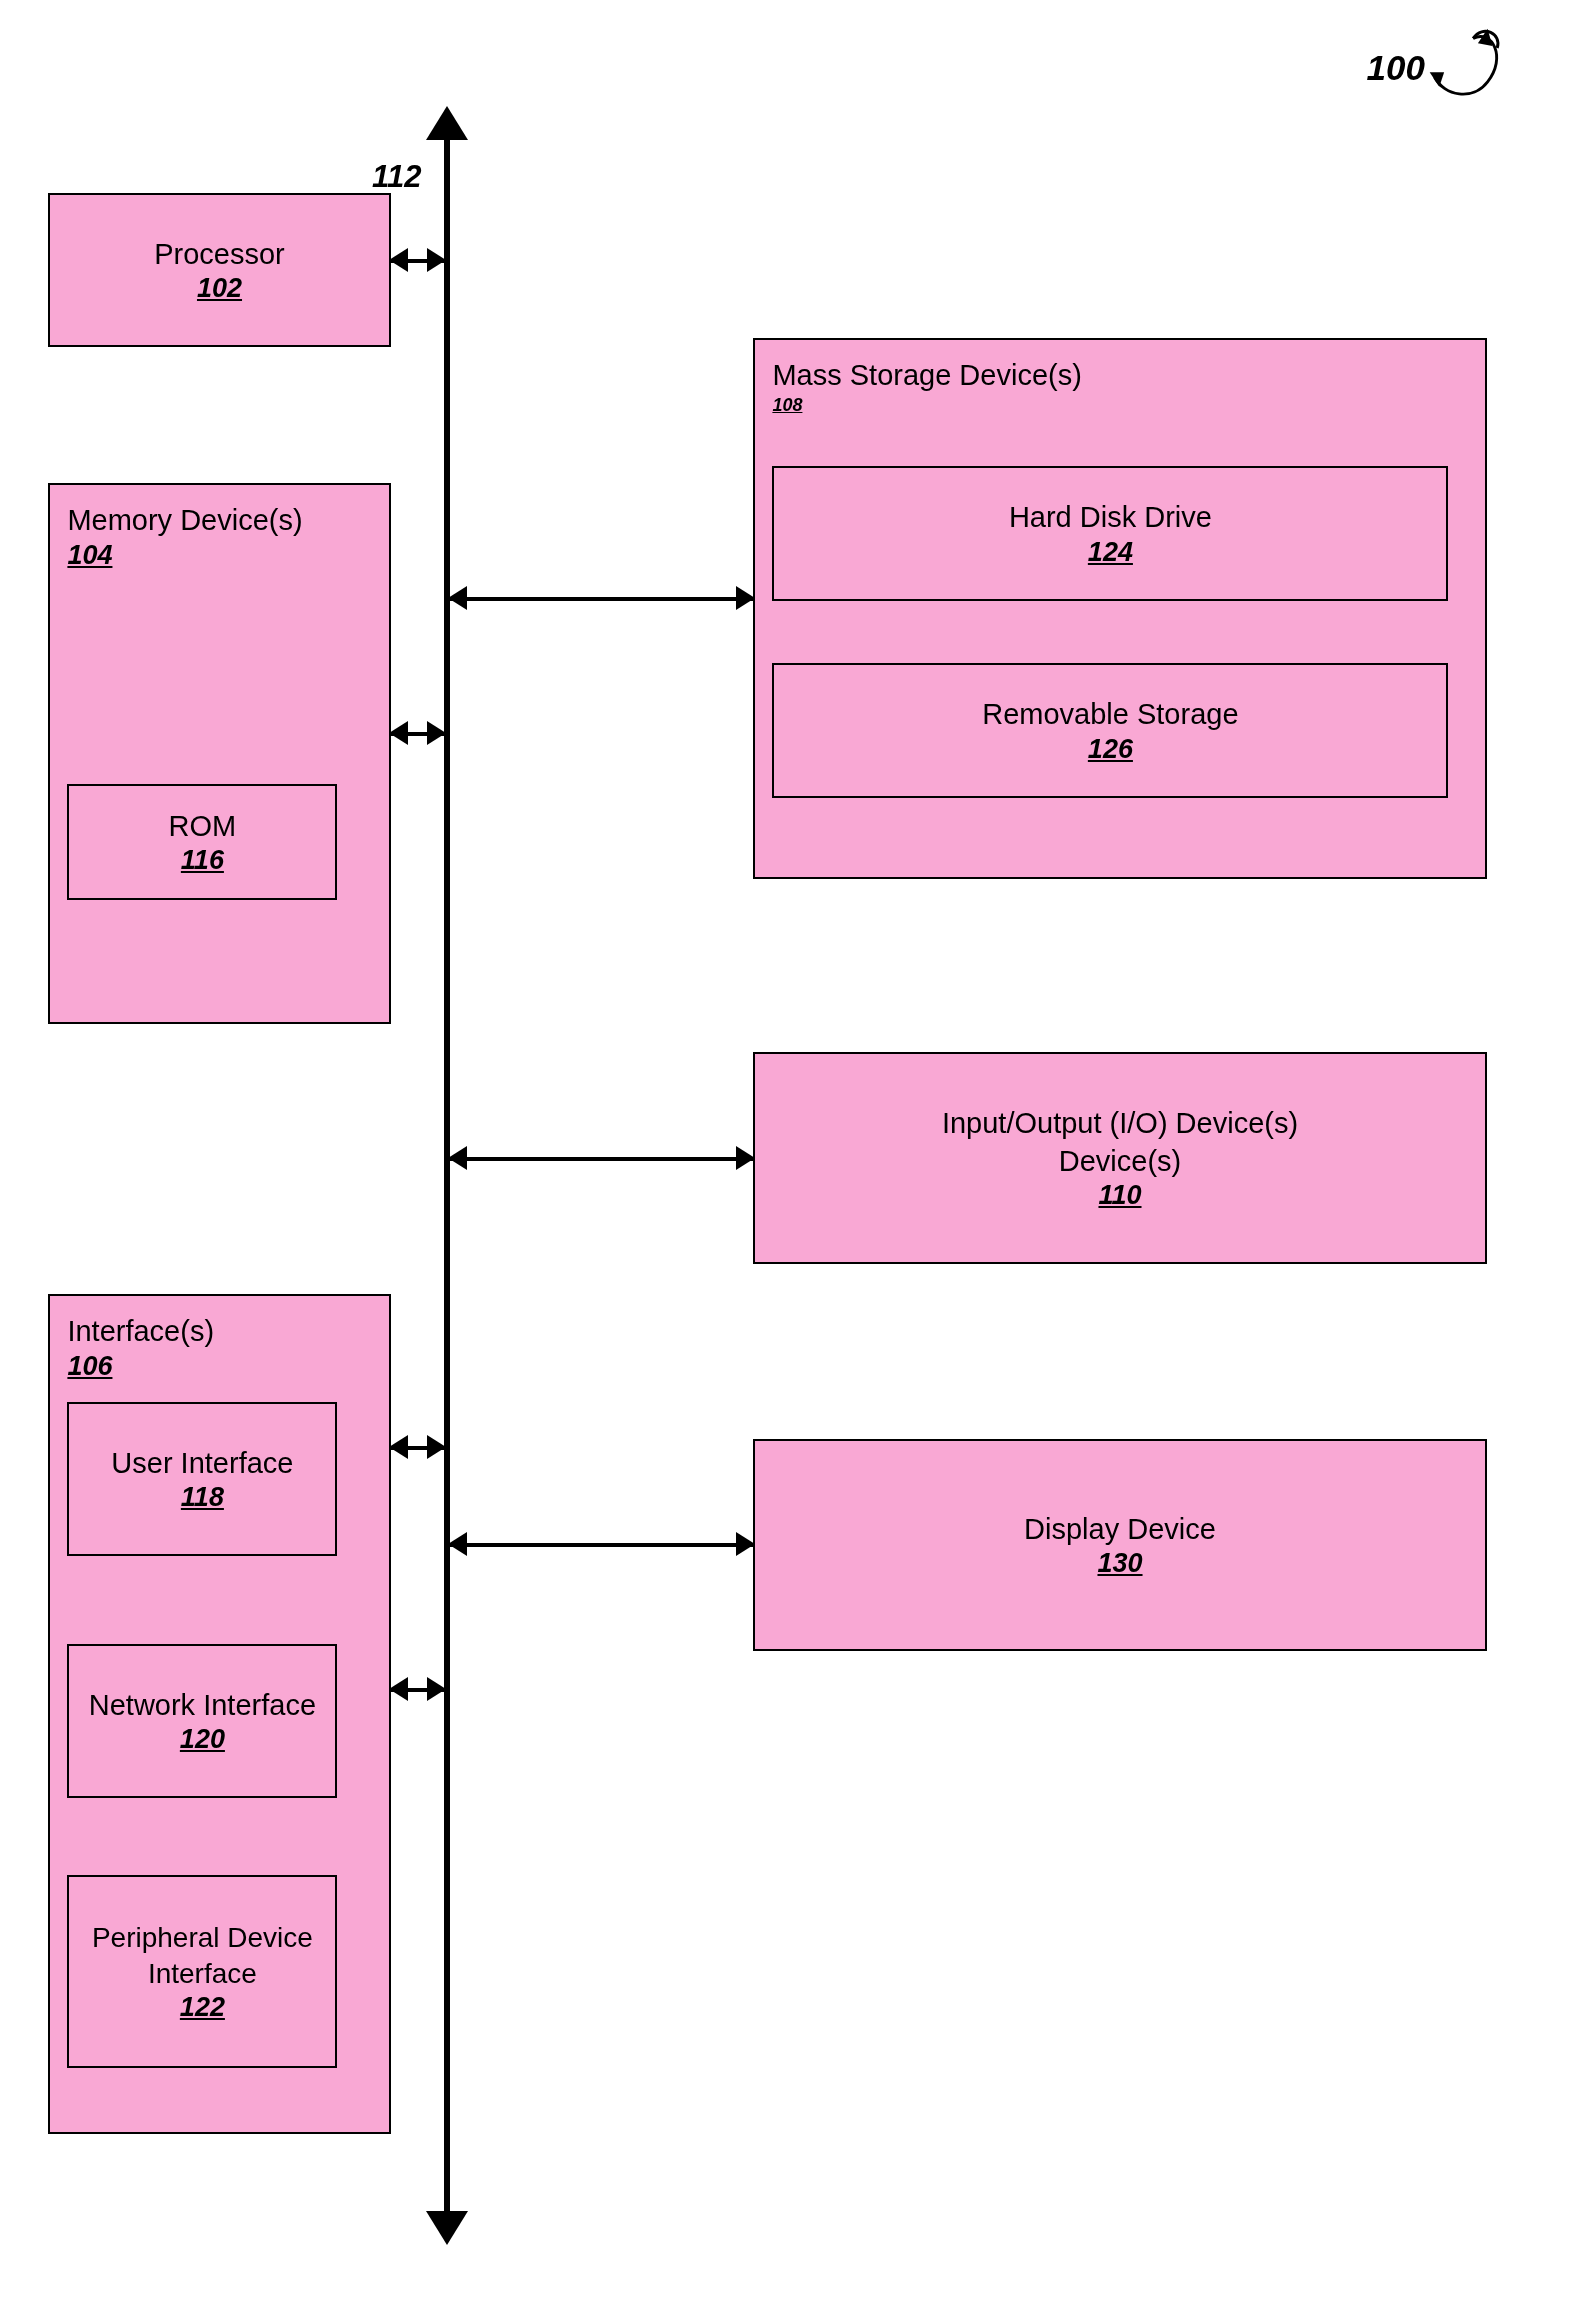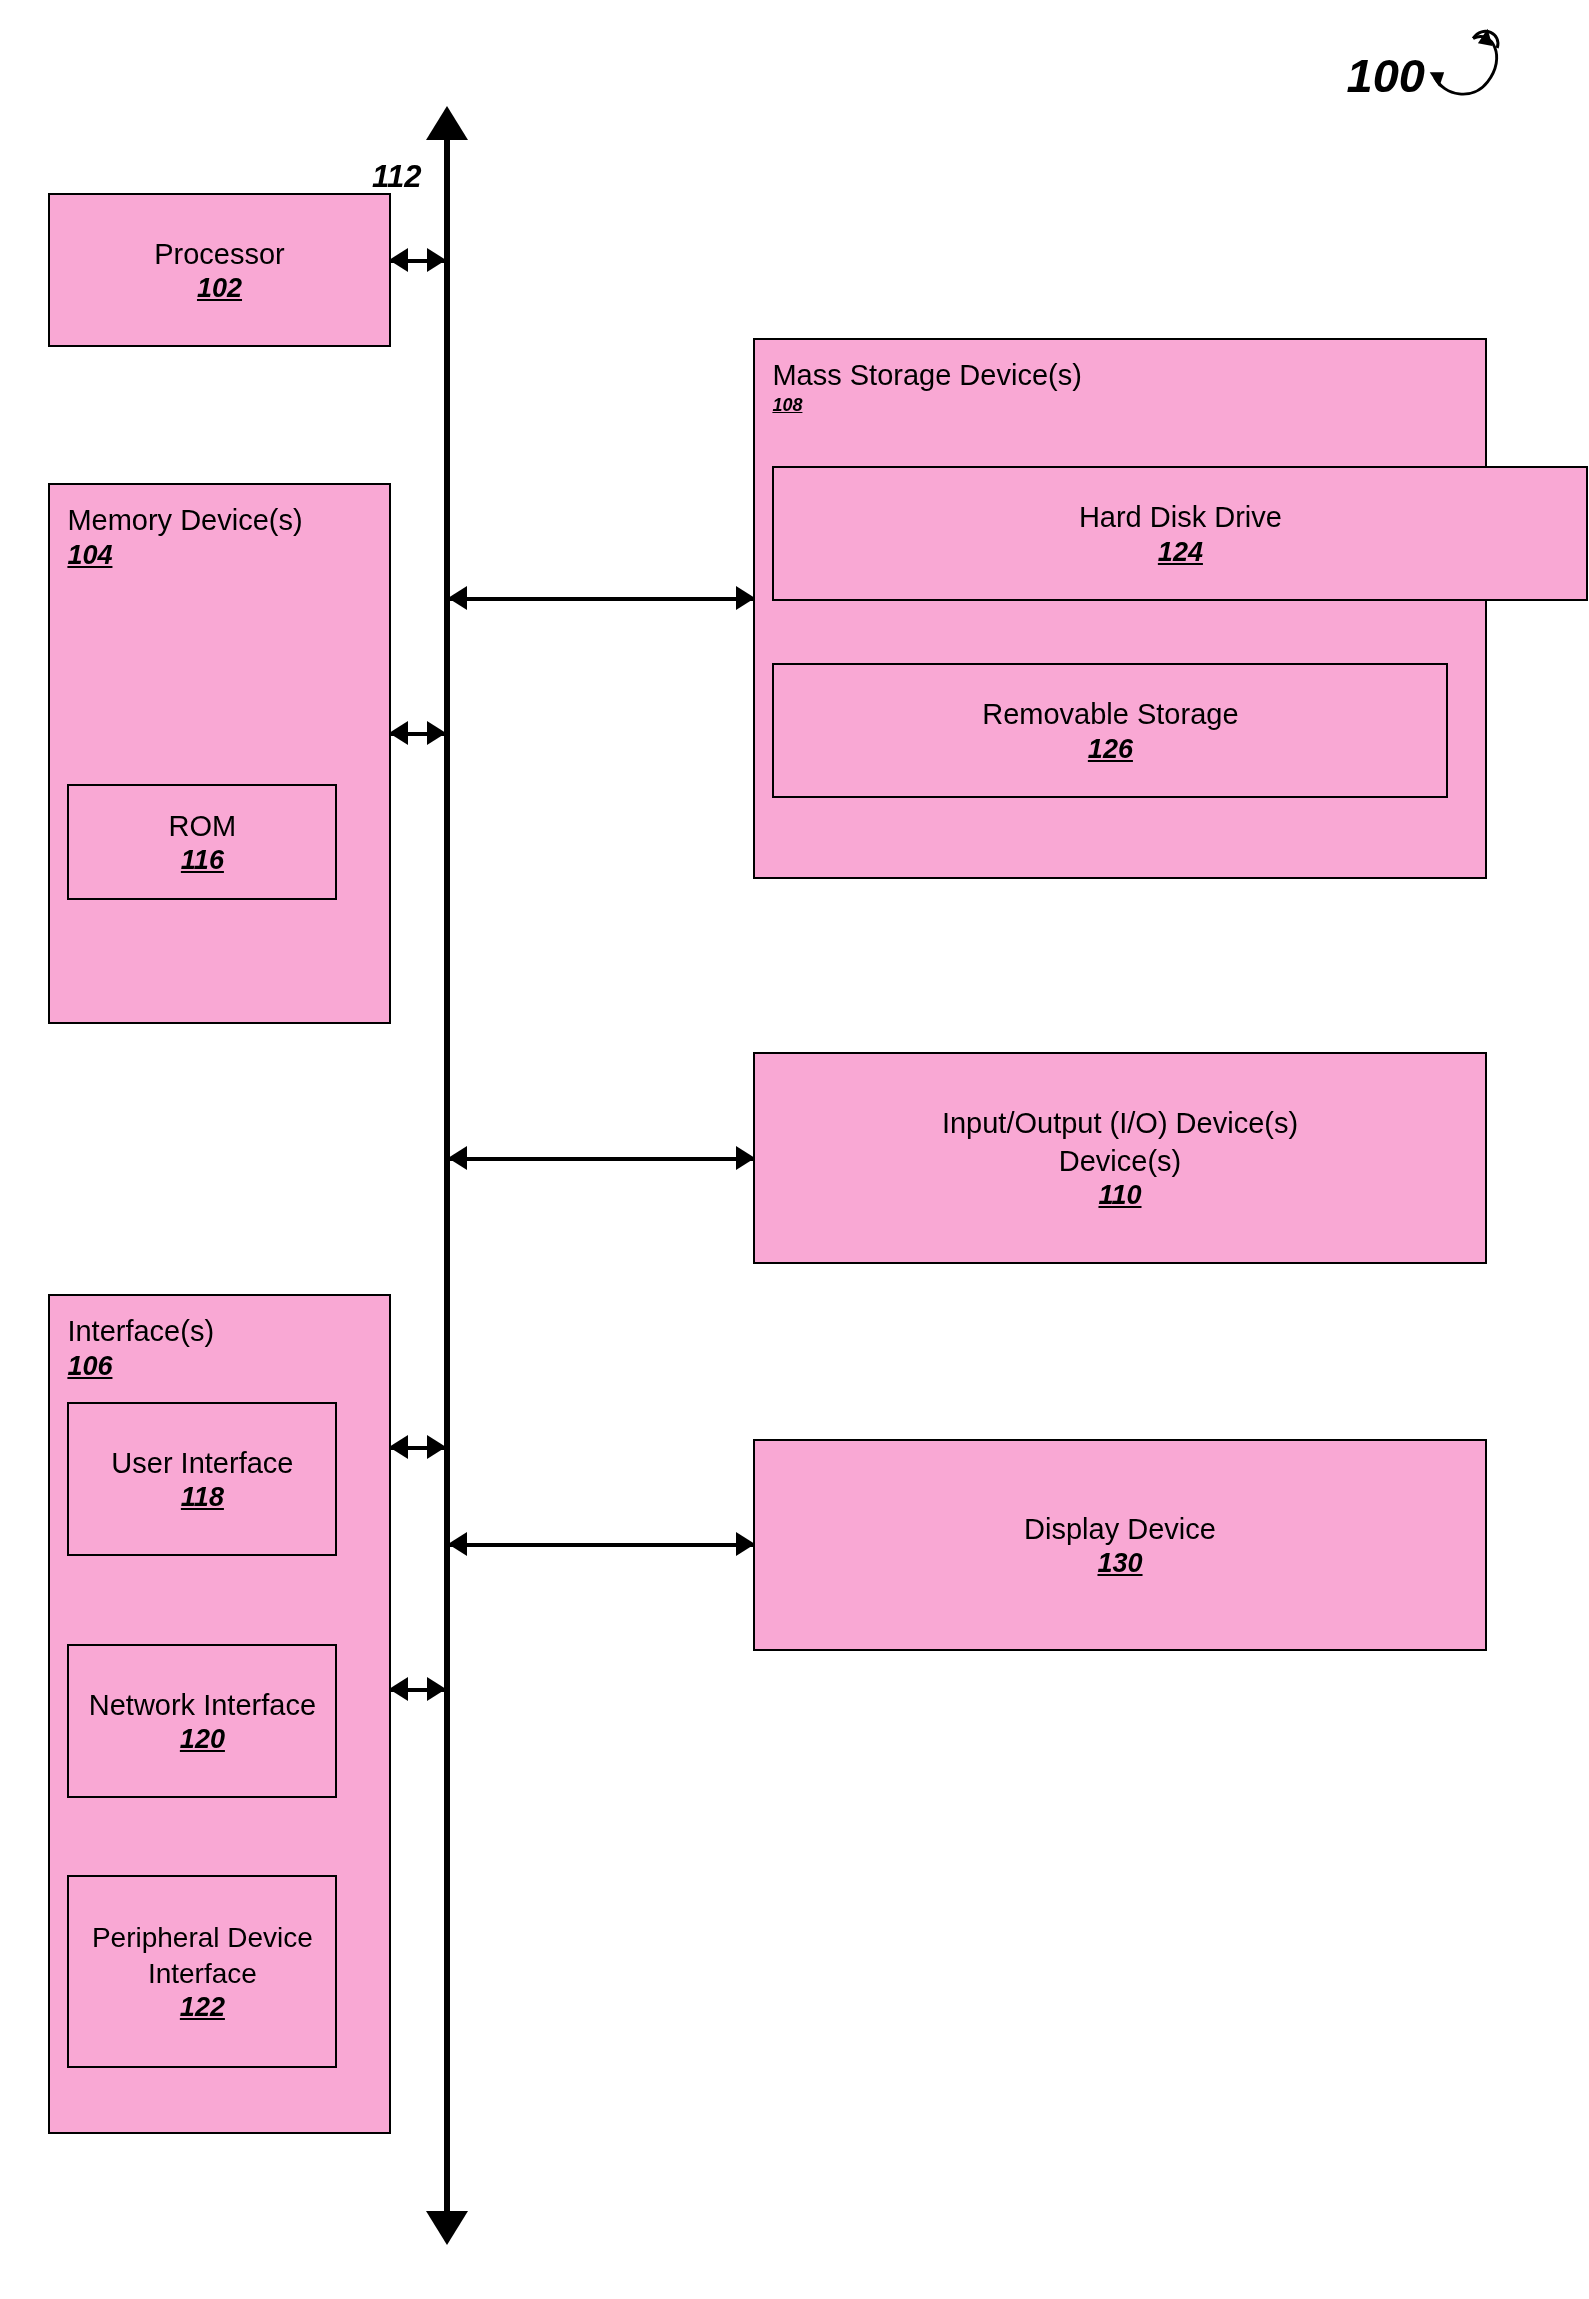--- a/index.html
+++ b/index.html
@@ -107,21 +107,21 @@
 
 <div class="diagram-container">
 
   <svg class="curved-arrow-svg" width="193" height="116" viewBox="0 0 200 120">
     <path d="M 140 20 C 160 10, 175 40, 155 65 C 140 85, 110 80, 100 60" fill="none" stroke="#000" stroke-width="3"></path>
     <polygon points="95,55 105,70 110,55" fill="#000"></polygon>
     <path d="M 140 20 C 150 5, 170 15, 165 30" fill="none" stroke="#000" stroke-width="3"></path>
     <polygon points="155,10 145,25 160,28" fill="#000"></polygon>
   </svg>
 
-  <div class="ref-100" style="position:absolute; top:48px; right:164px; font-size:47px; font-style:italic; font-weight:bold;">100</div>
+  <div class="ref-100" style="position:absolute; top:48px; right:164px; font-size:35px; font-style:italic; font-weight:bold;">100</div>
 
   <div class="bus-line"></div>
   <div class="bus-arrow-top"></div>
   <div class="bus-arrow-bottom"></div>
 
   <div class="bus-label" style="position:absolute; left:372px; top:159px; font-size:31px; font-style:italic; font-weight:bold;">112</div>
 
   <div class="box" style="left:48px; top:193px; width:343px; height:154px;">
     <span class="box-label">Processor</span>
     <span class="box-ref">102</span>
@@ -181,21 +181,21 @@
     <div style="position:absolute; left:-1.9px; top:-10.6px; width:0; height:0; border-top:12.6px solid transparent; border-bottom:12.6px solid transparent; border-right:19.3px solid #000;"></div>
     <div style="position:absolute; right:-1.9px; top:-10.6px; width:0; height:0; border-top:12.6px solid transparent; border-bottom:12.6px solid transparent; border-left:19.3px solid #000;"></div>
   </div>
 
   <div class="box" style="left:753px; top:338px; width:734px; height:541px;">
     <div style="position:absolute; top:17.4px; left:17.4px; right:17.4px; text-align:left;">
       <span class="box-label" style="font-size:29px;">Mass Storage Device(s)</span><br>
       <span class="box-ref" style="font-size:18px; font-style:italic; font-weight:bold; text-decoration:underline;">108</span>
     </div>
 
-    <div class="box" style="position:absolute; left:17.4px; top:126px; width:816px; height:135px;">
+    <div class="box" style="position:absolute; left:17.4px; top:126px; width:676px; height:135px;">
       <span class="box-label">Hard Disk Drive</span>
       <span class="box-ref">124</span>
     </div>
 
     <div class="box" style="position:absolute; left:17.4px; top:323px; width:676px; height:135px;text-align:center;">
       <span class="box-label">Removable Storage</span>
       <span class="box-ref">126</span>
     </div>
   </div>
 

